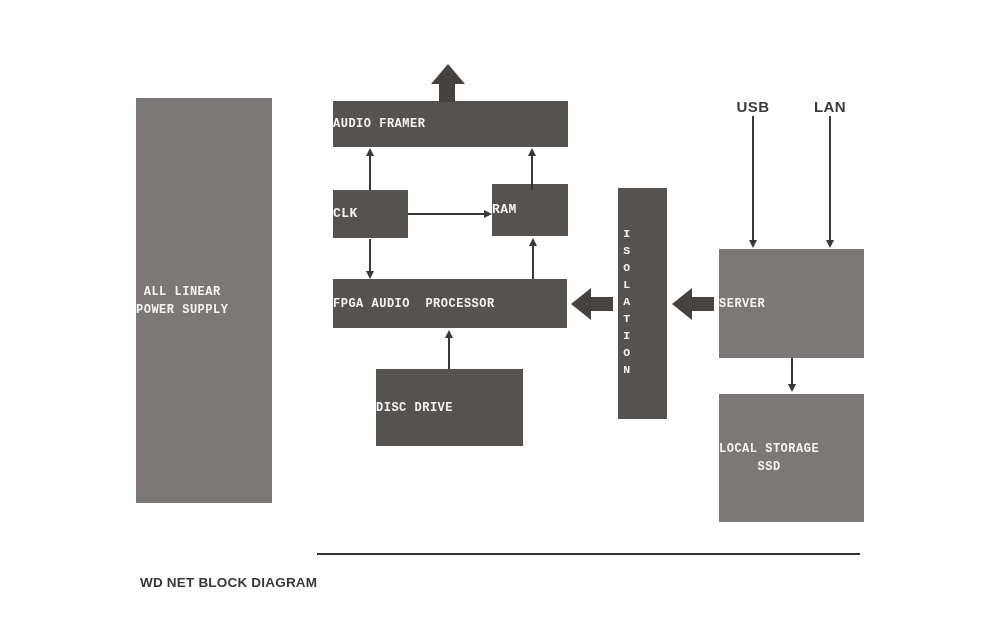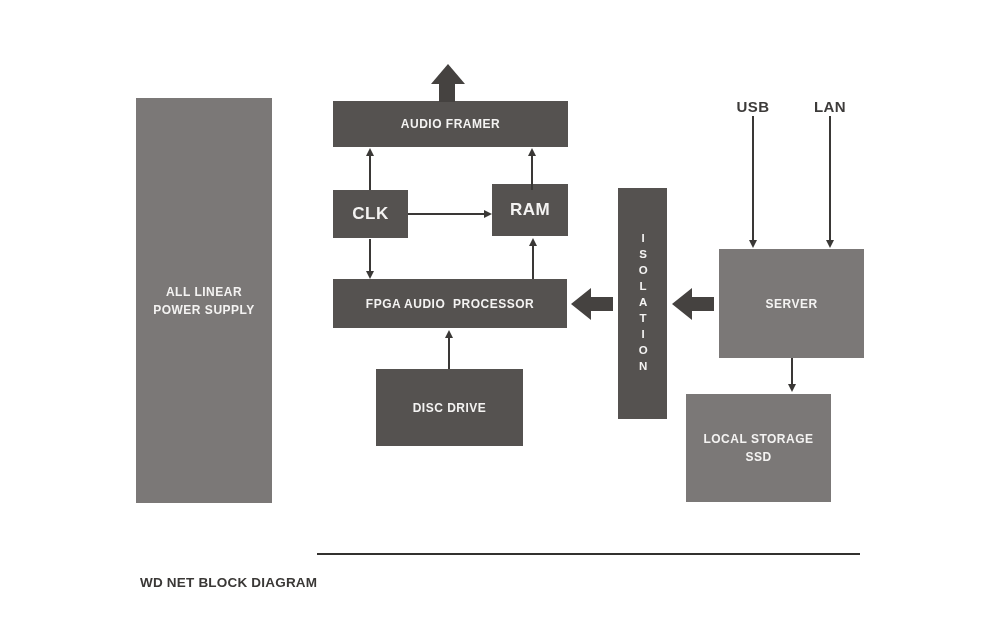--- a/index.html
+++ b/index.html
@@ -12,27 +12,27 @@
     --title-text:#3a3836;
     --rule:#33312f;
     --bg:#ffffff;
   }
   html,body{margin:0;padding:0;background:var(--bg);}
   .canvas{
     position:relative;width:1000px;height:625px;background:var(--bg);
     font-family:"Liberation Sans", sans-serif;overflow:hidden;
   }
   .block{
-    position:absolute;display:flex;align-items:center;justify-content:center;
+    position:absolute;display:flex;align-items:center;
     text-align:center;color:var(--block-text);font-weight:bold;
-    font-size:12px;letter-spacing:0.5px;line-height:1.5;
+    font-size:12px;letter-spacing:0.5px;line-height:1.5;font-family:Liberation Mono, monospace;
   }
   .dark{background:var(--dark-block);}
   .medium{background:var(--medium-block);}
-  .big-label{font-size:17px;}
+  .big-label{font-size:13px;}
   .pre{white-space:pre;}
   .vertical-label{
     writing-mode:vertical-lr;text-orientation:upright;
     letter-spacing:4px;font-size:11.5px;font-weight:bold;
   }
   .line-v{position:absolute;width:1.5px;background:var(--thin-arrow);}
   .line-h{position:absolute;height:1.5px;background:var(--thin-arrow);}
   .head{position:absolute;width:0;height:0;}
   .head-up{border-left:4.5px solid transparent;border-right:4.5px solid transparent;border-bottom:8px solid var(--thin-arrow);}
   .head-down{border-left:4.5px solid transparent;border-right:4.5px solid transparent;border-top:8px solid var(--thin-arrow);}
@@ -83,21 +83,21 @@
   </div>
 
   <div class="block dark" style="left:618px;top:188px;width:49px;height:231px">
     <span class="vertical-label">ISOLATION</span>
   </div>
 
   <div class="block medium" style="left:719px;top:249px;width:145px;height:109px">
     <span>SERVER</span>
   </div>
 
-  <div class="block medium" style="left:686px;top:394px;width:145px;height:108px">
+  <div class="block medium" style="left:719px;top:394px;width:145px;height:128px">
     <div>
       <span>LOCAL STORAGE</span><br>
       <span>SSD</span>
     </div>
   </div>
 
   <div>
     <div class="big-head-up" style="left:431px;top:64px"></div>
     <div class="big-shaft" style="left:439px;top:83px;width:16px;height:19px"></div>
   </div>

